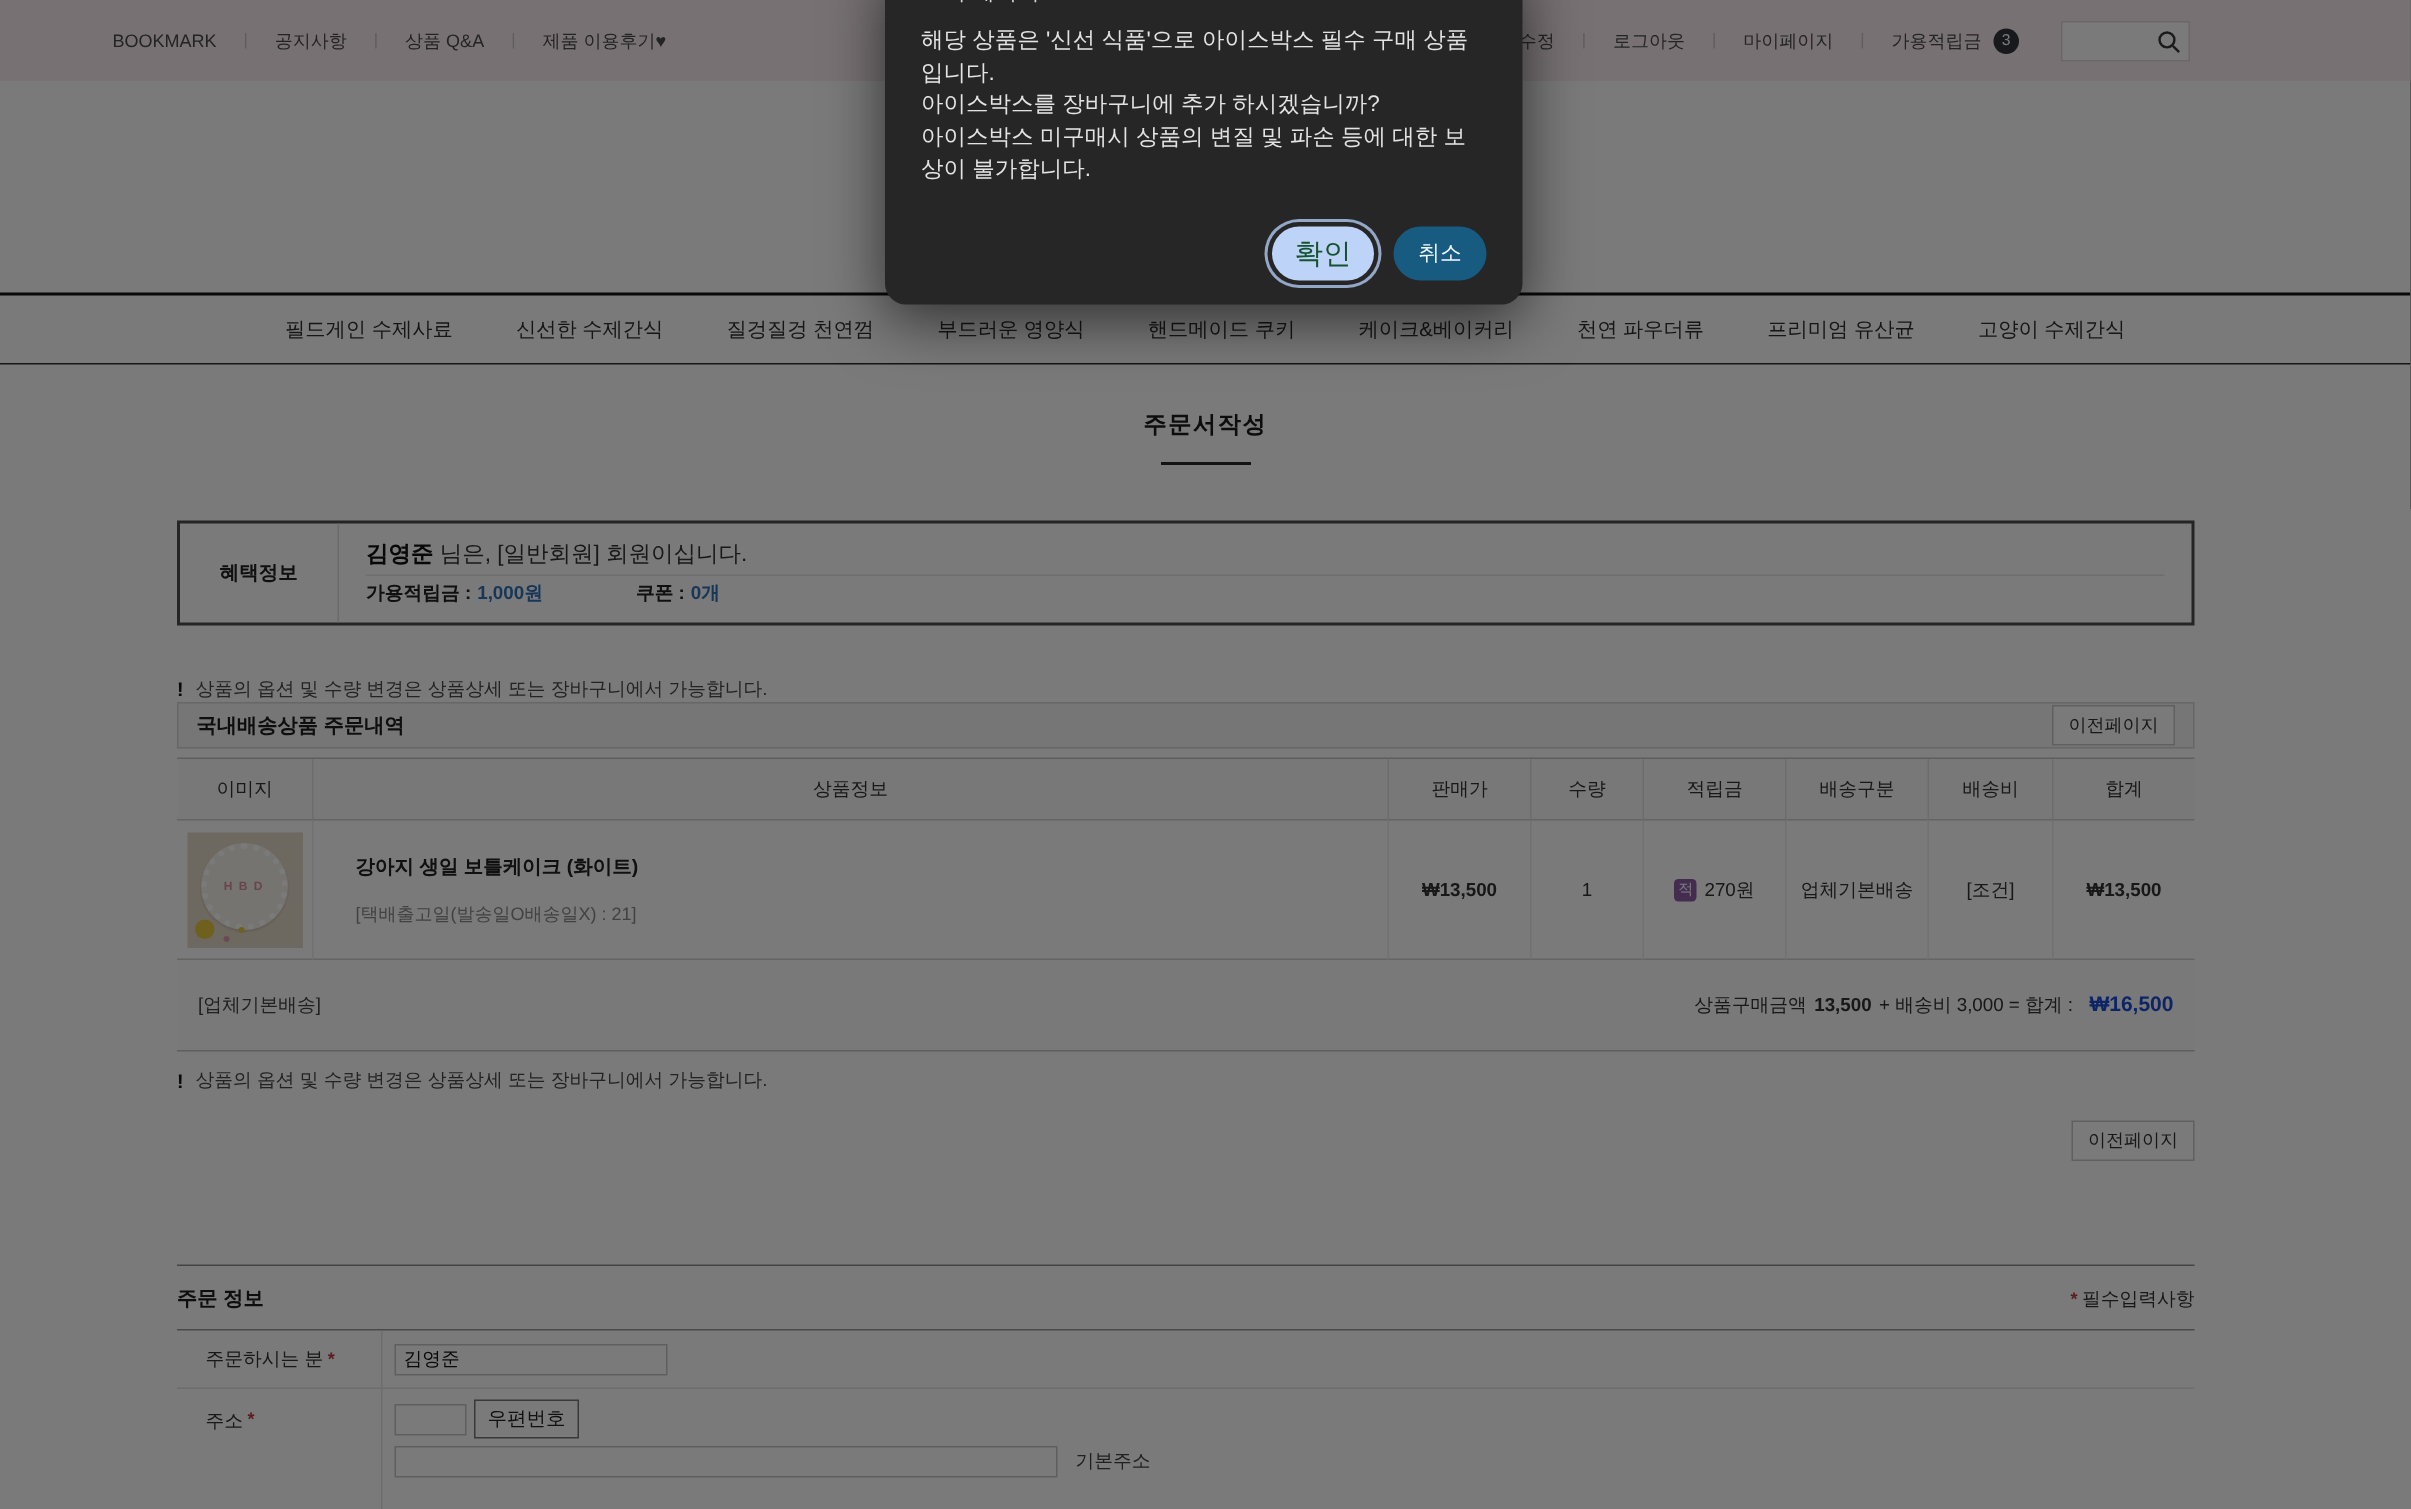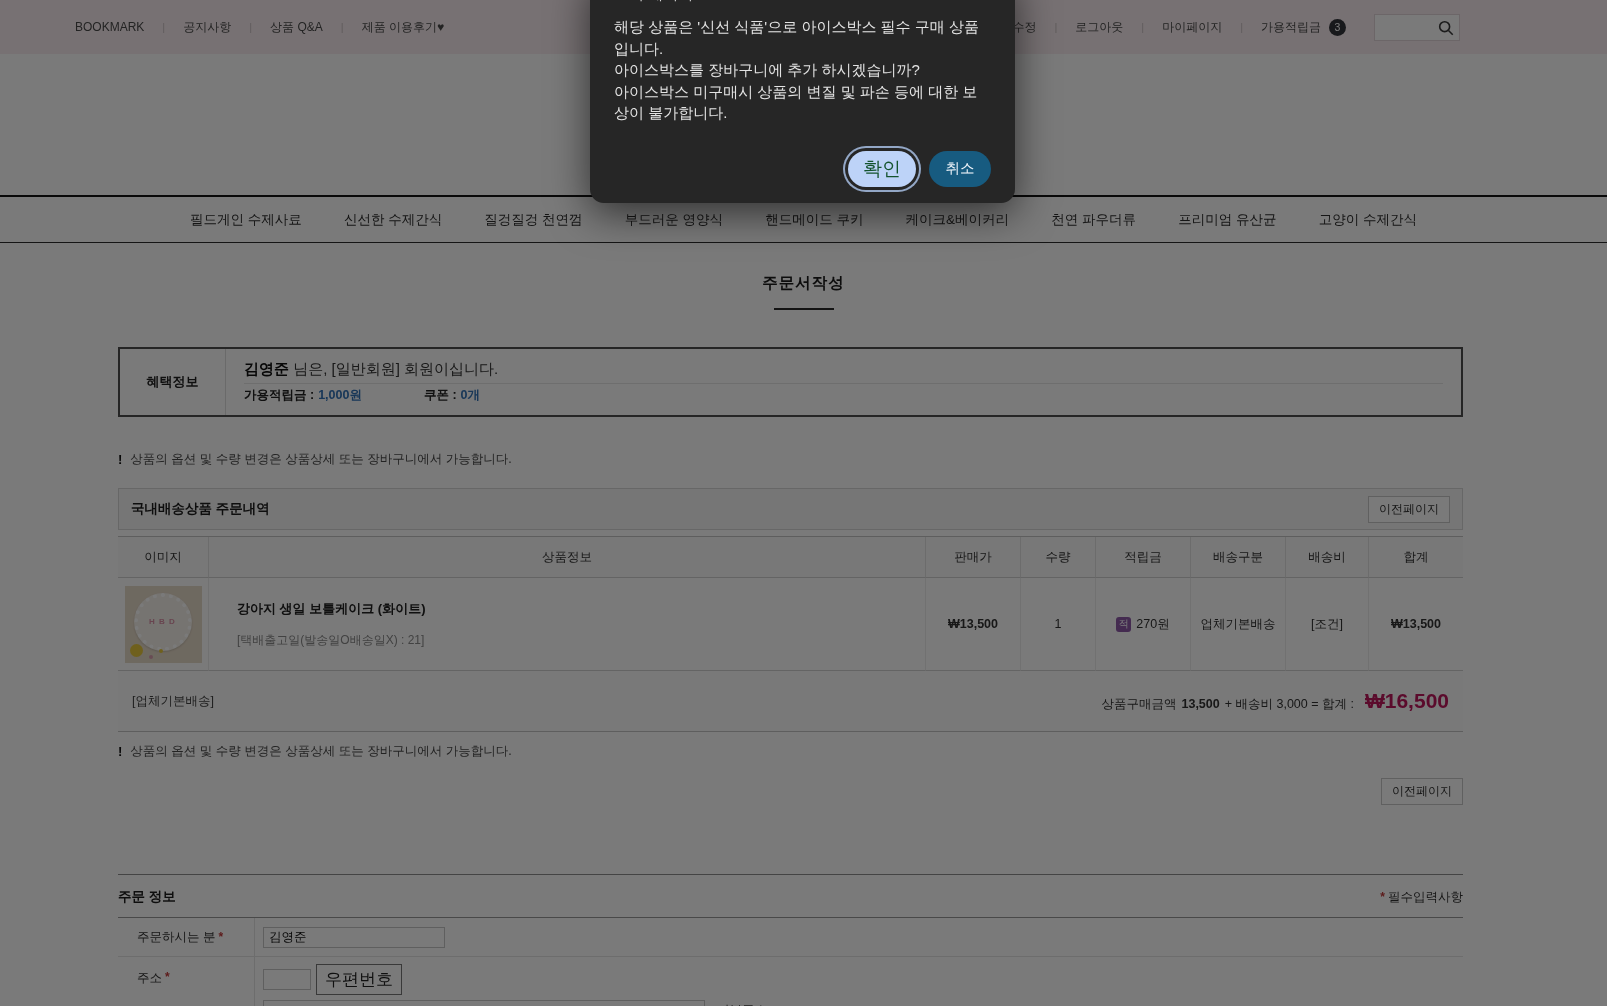--- a/index.html
+++ b/index.html
@@ -39,39 +39,39 @@
   .b-div { border-top:1px solid #e6e6e6; }
   .b-line2 { font-size:12.5px; color:#222; display:flex; align-items:center; }
   .b-k { font-weight:bold; }
   .b-v { color:#3273b8; font-weight:bold; margin-left:4px; }
   .b-coupon { margin-left:62px; }
 
   .notice { margin-top:34px; font-size:12.5px; color:#4a4a4a; display:flex; align-items:center; }
   .notice .mark { font-weight:bold; color:#111; margin-right:8px; font-size:13px; }
   .notice.second { margin-top:11px; }
 
-  .secbar { margin-top:20px; height:42px; border:1px solid #d8d8d8; background:#f6f6f6; display:flex; align-items:center; justify-content:space-between; padding:0 12px; }
+  .secbar { margin-top:0; height:31px; border:1px solid #d8d8d8; background:#f6f6f6; display:flex; align-items:center; justify-content:space-between; padding:0 12px; }
   .sectitle { font-weight:bold; font-size:13.5px; color:#1f1f1f; }
   .btn-prev { background:#fff; border:1px solid #c8c8c8; color:#333; font-size:12px; padding:4px 10px; cursor:pointer; font-family:inherit; }
 
   .otable { margin-top:6px; border-top:1px solid #c4c4c4; }
   .thead, .trow { display:grid; grid-template-columns:90px 717px 95px 75px 95px 95px 83px 95px; }
   .thead > div { height:41px; background:#fafafa; display:flex; align-items:center; justify-content:center; font-size:12.5px; color:#333; border-bottom:1px solid #d2d2d2; border-left:1px solid #e2e2e2; }
   .thead > div:first-child { border-left:none; }
   .trow > div { height:93px; display:flex; align-items:center; justify-content:center; font-size:12.5px; color:#333; border-bottom:1px solid #d2d2d2; border-left:1px solid #ececec; }
   .trow > div:first-child { border-left:none; }
   .td-info { flex-direction:column; align-items:flex-start !important; padding-left:28px; }
   .pname { font-weight:bold; font-size:13px; color:#222; cursor:pointer; }
   .popt { margin-top:14px; color:#8a8a8a; font-size:12px; }
   .bold { font-weight:bold; }
   .pbadge { width:15px; height:15px; background:#8e5ba8; color:#fff; font-size:10px; display:inline-flex; align-items:center; justify-content:center; border-radius:3px; margin-right:5px; }
   .tfoot { height:61px; border-bottom:1px solid #c4c4c4; background:#fcfcfc; display:flex; align-items:center; justify-content:space-between; padding:0 14px; font-size:12.5px; color:#444; }
   .sum { color:#333; display:flex; align-items:baseline; gap:5px; }
   .sum .n { font-weight:bold; }
-  .sum-total { font-size:21px; font-weight:bold; color:#be185d; margin-left:6px; }
+  .sum-total { font-size:14px; font-weight:bold; color:#1d4ed8; margin-left:6px; }
 
   
   .photo { width:77px; height:77px; background:#e7dbc9; position:relative; overflow:hidden; }
   .bowl { position:absolute; left:9px; top:7px; width:58px; height:58px; border-radius:50%; background:#f7f3ec; border:4px dotted #ffffff; box-shadow:0 1px 2px rgba(0,0,0,0.15); display:flex; align-items:center; justify-content:center; }
   .bowl span { font-size:8px; letter-spacing:1px; color:#d98fa6; font-weight:bold; }
   .smiley { position:absolute; left:5px; bottom:6px; width:13px; height:13px; border-radius:50%; background:#e8c93e; }
   .conf1 { position:absolute; left:24px; bottom:4px; width:4px; height:4px; border-radius:50%; background:#d9a0b0; }
   .conf2 { position:absolute; left:34px; bottom:10px; width:4px; height:4px; border-radius:50%; background:#e8c93e; }
 
   .prevrow { display:flex; justify-content:flex-end; margin-top:18px; }
@@ -87,21 +87,21 @@
   .flabel { width:137px; padding-left:19px; font-size:12.5px; color:#333; display:flex; align-items:center; border-right:1px solid #e3e3e3; }
   .ffield { padding-left:8px; display:flex; align-items:center; }
   .frow1 { height:39px; }
   .txt { height:21px; border:1px solid #c6c6c6; font-size:12.5px; padding:0 5px; color:#111; font-family:inherit; outline:none; }
   .w-name { width:182px; }
   .frow2 { height:118px; }
   .frow2 .flabel { align-items:flex-start; padding-top:13px; }
   .frow2 .ffield { flex-direction:column; align-items:flex-start; padding-top:7px; }
   .zipline { display:flex; align-items:center; gap:5px; }
   .w-zip { width:48px; }
-  .btn-zip { background:#fff; border:1px solid #777; color:#222; font-size:17px; padding:3px 8px; cursor:pointer; font-family:inherit; }
+  .btn-zip { background:#fff; border:1px solid #777; color:#222; font-size:13px; padding:3px 8px; cursor:pointer; font-family:inherit; }
   .addrline { display:flex; align-items:center; gap:12px; margin-top:5px; }
   .w-addr { width:442px; }
   .hint { font-size:12.5px; color:#444; }
 
   
   .overlay { position:absolute; inset:0; background:rgba(0,0,0,0.52); z-index:40; }
   .modal { position:absolute; left:590px; top:-27px; width:425px; background:#262626; border-radius:14px; padding:12px 24px 16px; z-index:60; box-shadow:0 10px 40px rgba(0,0,0,0.6); }
   .m-title { font-size:15px; color:#d8d8d8; }
   .m-body { margin-top:12px; font-size:15px; line-height:21.5px; color:#e3e3e3; word-break:break-all; }
   .m-buttons { display:flex; justify-content:flex-end; align-items:center; margin-top:27px; }

